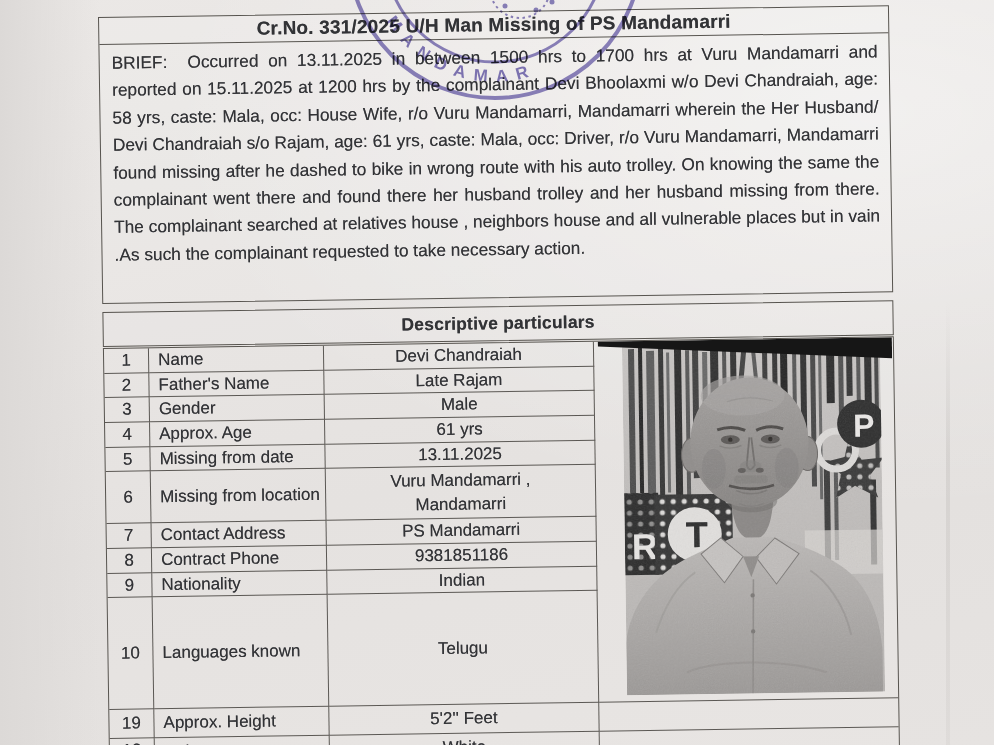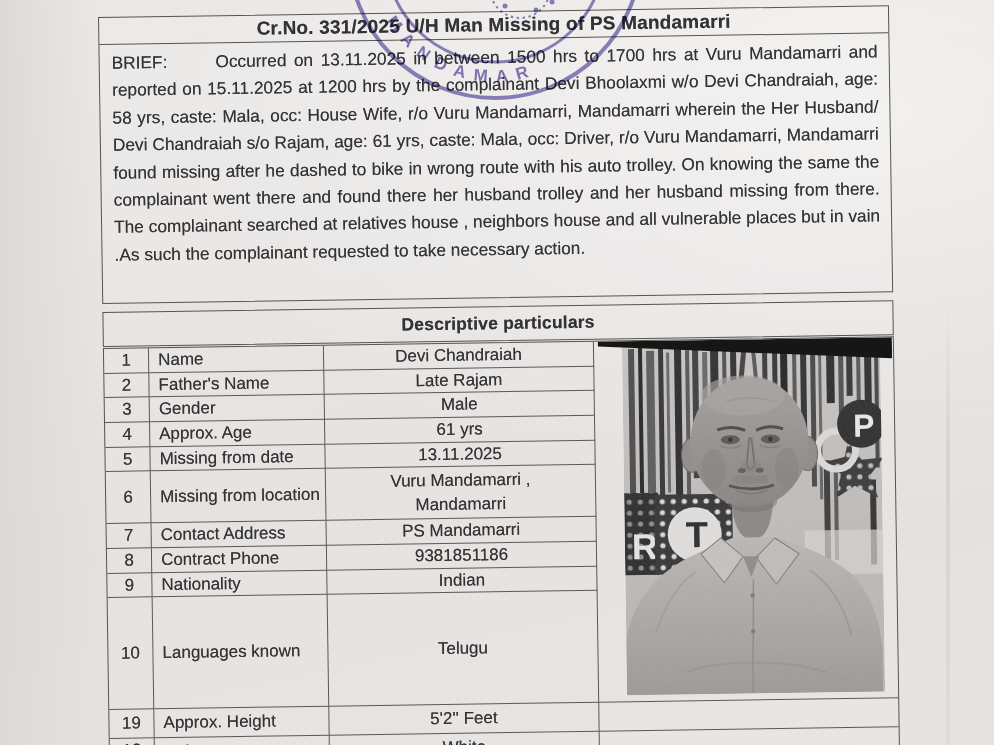--- a/index.html
+++ b/index.html
@@ -26,21 +26,21 @@
   .title-row{
     height:26px;border-bottom:1px solid #57544f;
     display:flex;align-items:center;justify-content:center;
     font-size:19px;font-weight:600;letter-spacing:.2px;
   }
   .brief-row{
     height:258px;box-sizing:border-box;overflow:hidden;
     padding:5px 11px 0 12px;
     font-size:17.3px;line-height:27.4px;text-align:justify;
   }
-  .brief-label{margin-right:48px;}
+  .brief-label{margin-right:20px;}
   .header-box{
     margin-top:8px;height:35px;box-sizing:border-box;
     border:1px solid #57544f;
     display:flex;align-items:center;justify-content:center;
     font-size:17.5px;font-weight:600;letter-spacing:.2px;
     background:rgba(255,255,255,.10);
   }
   .particulars{
     margin-top:1px;
     display:grid;

